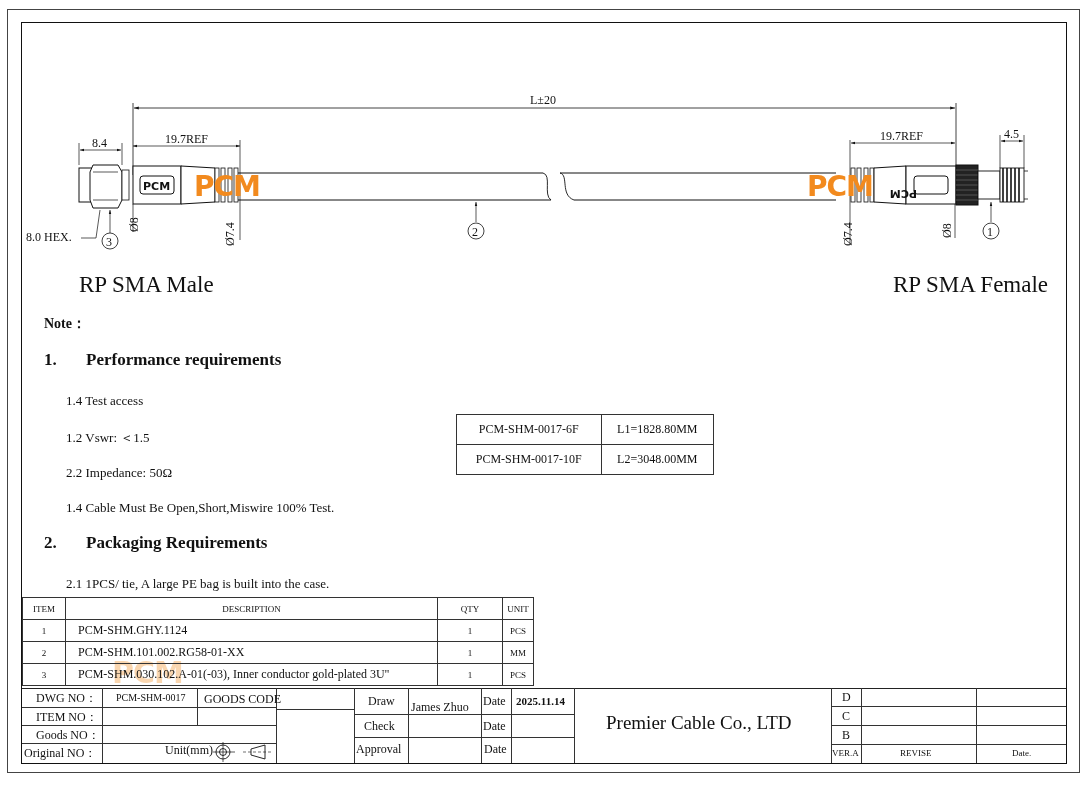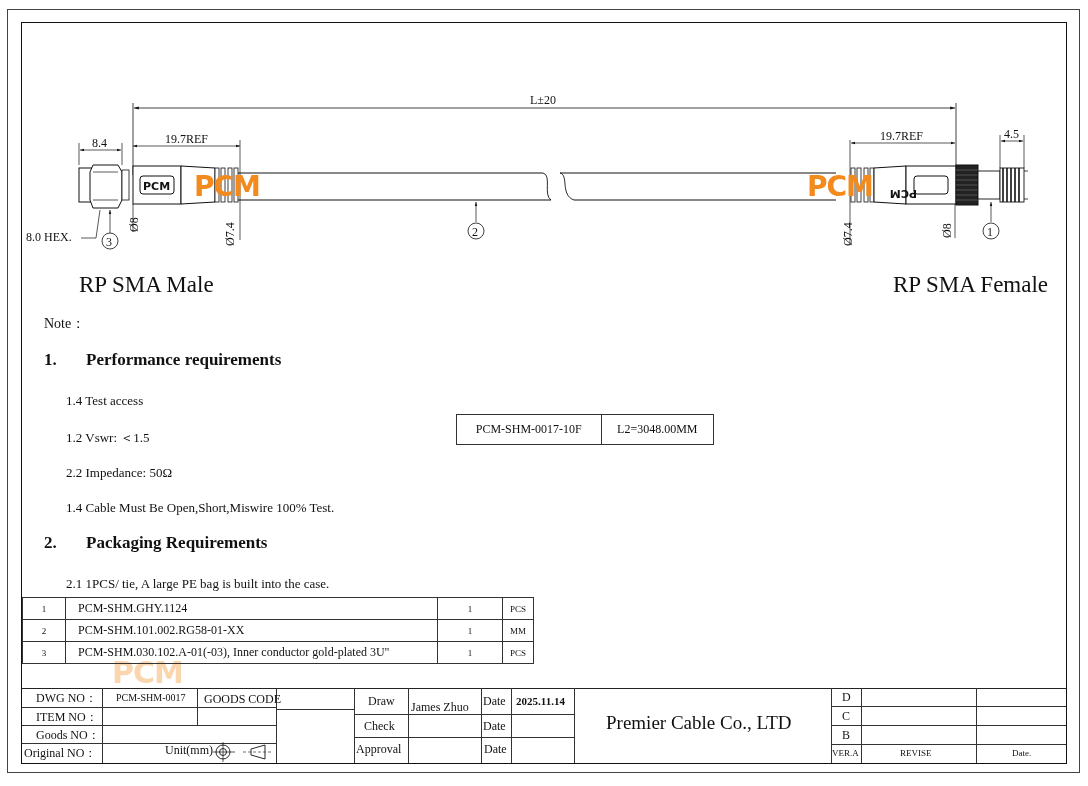--- a/index.html
+++ b/index.html
@@ -7,21 +7,21 @@
          font-family:"Liberation Serif", serif; color:#111; }
   .frame-outer { position:absolute; left:7px; top:9px; width:1073px; height:764px;
                  border:1px solid #444; box-sizing:border-box; }
   .frame-inner { position:absolute; left:21px; top:22px; width:1046px; height:742px;
                  border:1px solid #111; box-sizing:border-box; }
   .abs { position:absolute; }
   svg.drawing { position:absolute; left:0; top:0; }
   .dimtxt { font-family:"Liberation Serif", serif; font-size:12px; fill:#111; }
   .pcm-logo { font-family:"DejaVu Sans", sans-serif; font-weight:bold; font-size:28px; fill:#f28a1e; letter-spacing:-1px; }
   .conn-label { position:absolute; font-size:23px; font-family:"Liberation Serif", serif; }
-  .note { position:absolute; left:44px; top:315px; font-size:14px; font-weight:normal;text-align:center; }
+  .note { position:absolute; left:44px; top:315px; font-size:14px; font-weight:bold;text-align:center; }
   .h1 { position:absolute; font-size:17px; font-weight:bold; }
   .h1 .num { display:inline-block; width:42px; }
   .req { position:absolute; left:66px; font-size:13px; }
   table { border-collapse:collapse; }
   .itemtbl { position:absolute; left:456px; top:414px; width:258px; font-size:12px; }
   .itemtbl td { border:1px solid #333; height:29px; text-align:center; padding:0 4px; }
   .bom { position:absolute; left:22px; top:597px; width:512px; }
   .bom td { border:1px solid #333; height:19px; font-size:12px; }
   .bom .hdr td { font-size:9px; text-align:center; }
   .bom .c-item { width:40px; text-align:center; font-size:9px; }
@@ -180,29 +180,39 @@
 <div class="req" style="top:500px;">1.4 Cable Must Be Open,Short,Miswire 100% Test.</div>
 
 <div class="h1" style="left:44px; top:533px;">
   <span class="num">2.</span><span>Packaging Requirements</span>
 </div>
 <div class="req" style="top:576px;">2.1 1PCS/ tie, A large PE bag is built into the case.</div>
 
 <table class="itemtbl">
   <tbody>
   <tr>
+    <td>PCM-SHM-0017-6F</td>
+    <td>L1=1828.80MM</td>
+  </tr>
+  <tr>
     <td>PCM-SHM-0017-10F</td>
     <td>L2=3048.00MM</td>
   </tr>
 </tbody>
   </table>
 
 <div class="watermark">PCM</div>
 <table class="bom">
   <tbody>
+      <tr class="hdr">
+    <td class="c-item">ITEM</td>
+    <td>DESCRIPTION</td>
+    <td class="c-qty">QTY</td>
+    <td class="c-unit">UNIT</td>
+  </tr>
   <tr>
     <td class="c-item">1</td>
     <td class="c-desc">PCM-SHM.GHY.1124</td>
     <td class="c-qty">1</td>
     <td class="c-unit">PCS</td>
   </tr>
   <tr>
     <td class="c-item">2</td>
     <td class="c-desc">PCM-SHM.101.002.RG58-01-XX</td>
     <td class="c-qty">1</td>

